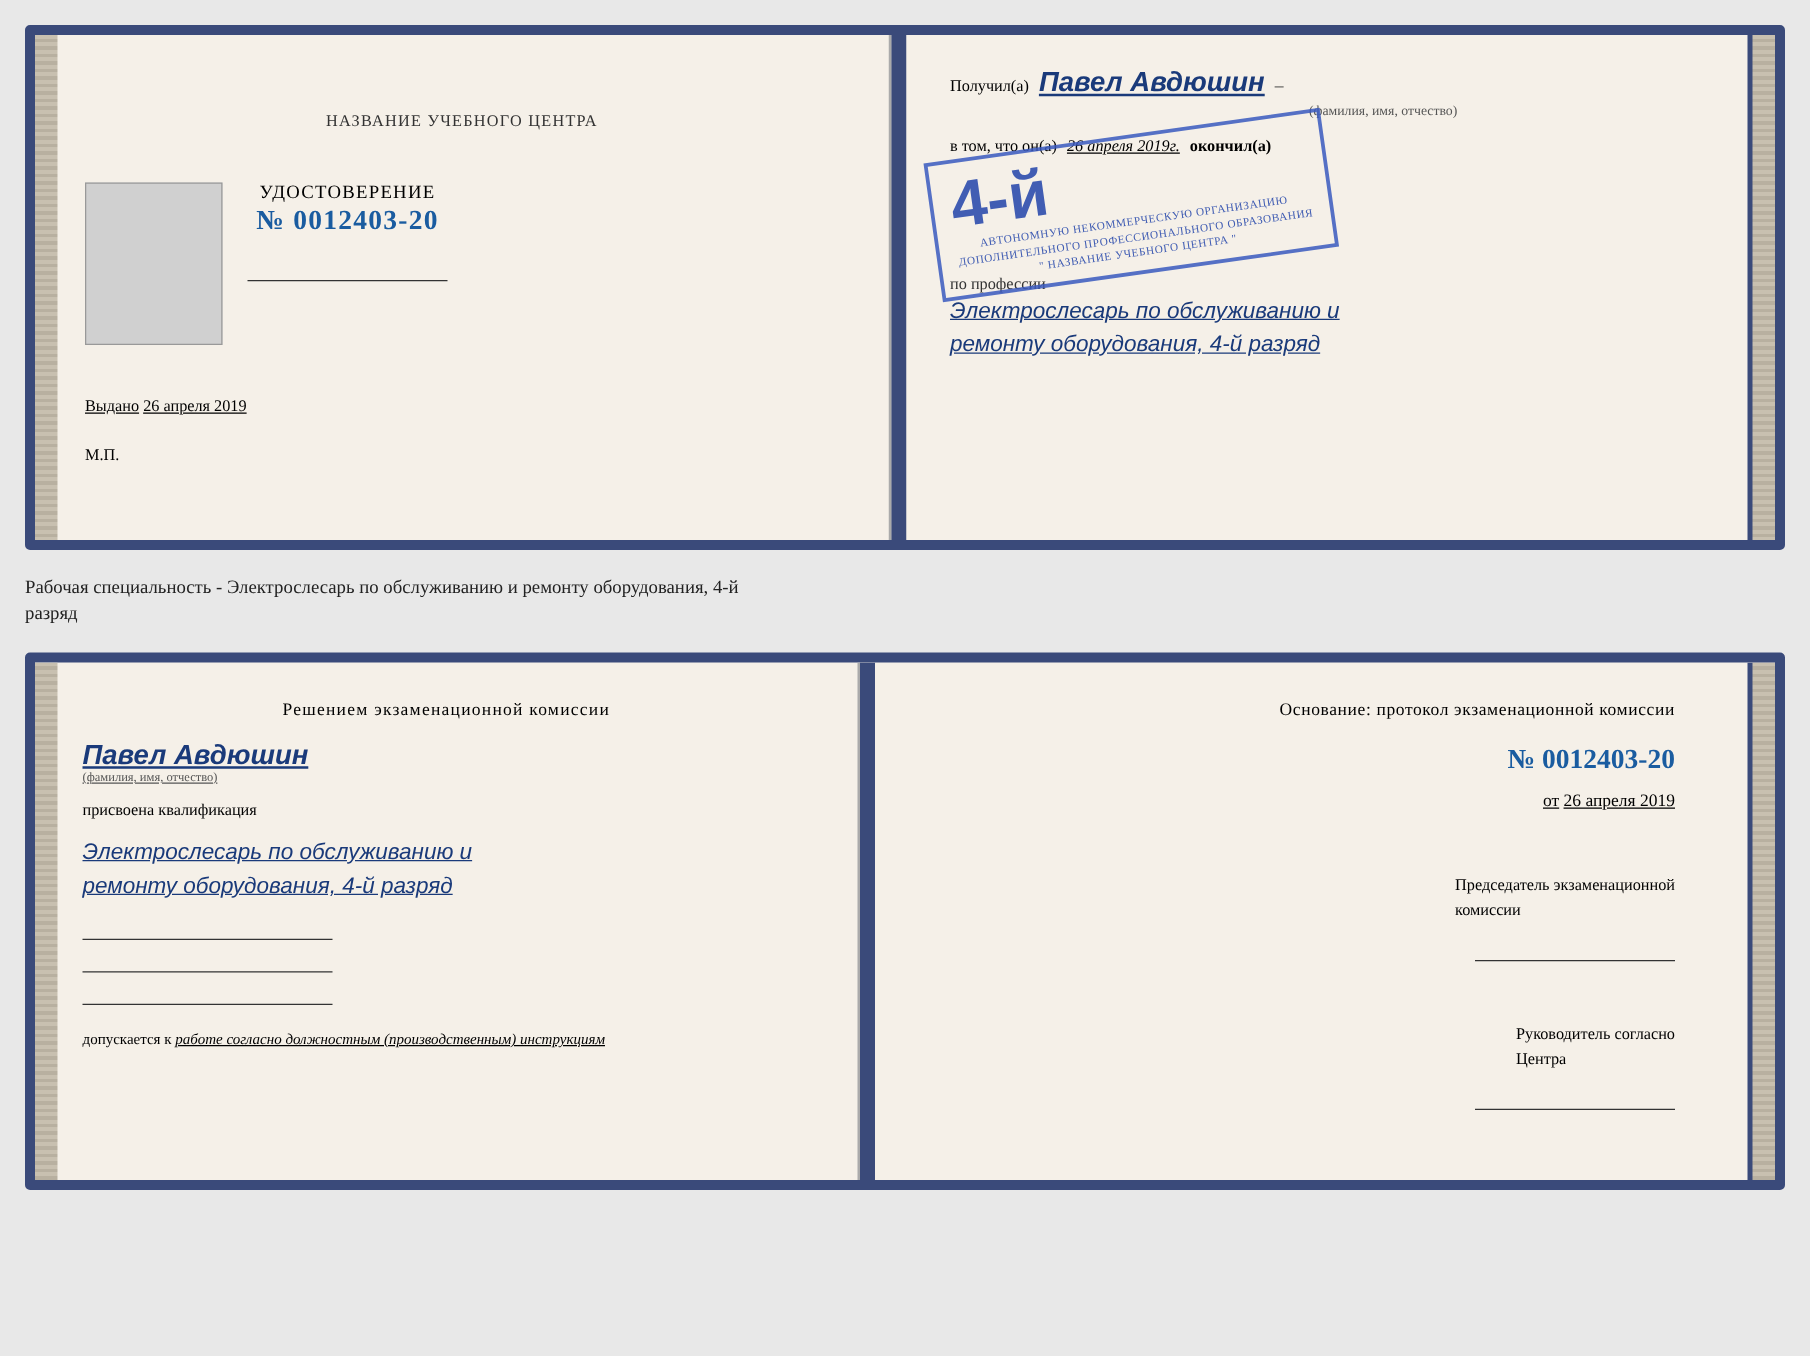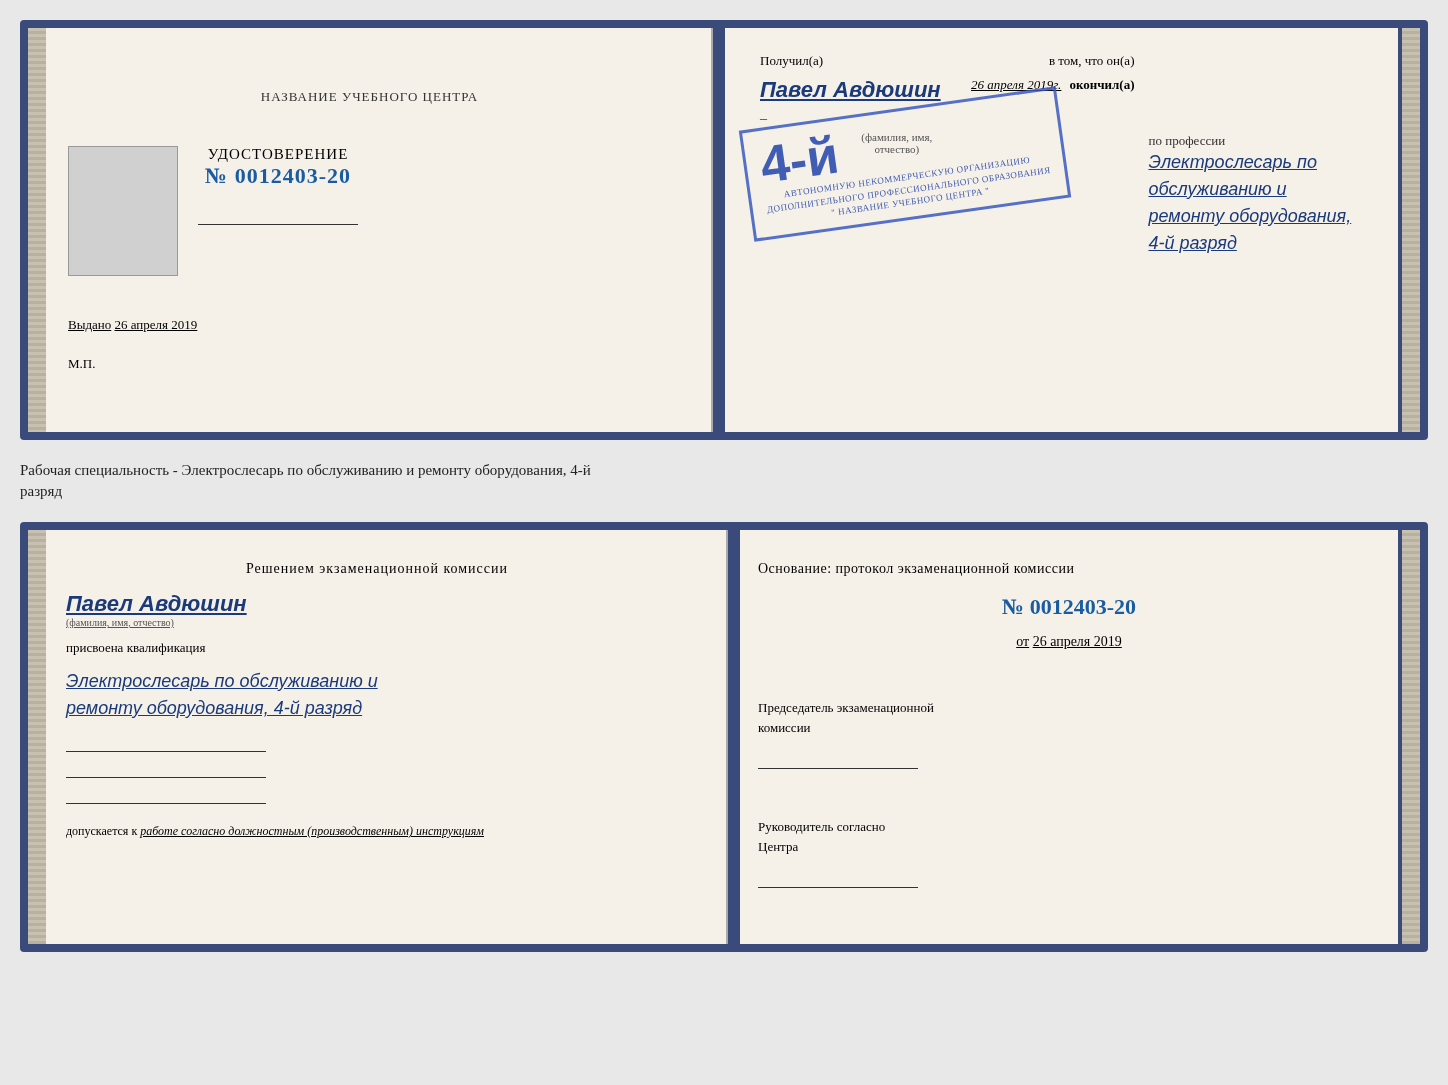--- a/index.html
+++ b/index.html
@@ -113,21 +113,21 @@
       font-size: 13px;
       margin-top: 5px;
       align-self: flex-start;
     }
 
     
     .page-right {
       flex: 1;
       padding: 25px 35px;
       display: flex;
-      flex-direction: row;
+      flex-direction: column;
       gap: 14px;
       position: relative;
     }
 
     .right-top-row {
       display: flex;
       flex-direction: column;
       gap: 4px;
     }
 
@@ -234,24 +234,25 @@
       flex: 1;
       padding: 28px 38px;
       display: flex;
       flex-direction: column;
       gap: 12px;
       border-right: 2px solid #aaa;
     }
 
     .bottom-page-right {
       flex: 1;
-      padding: 28px 18px;
+      padding: 28px 58px;
       display: flex;
       flex-direction: column;
       gap: 14px;
+      align-items: flex-end;
     }
 
     .resolution-title {
       font-size: 14px;
       letter-spacing: 1px;
       text-align: center;
       line-height: 1.5;
     }
 
     .person-name-large {
@@ -410,21 +411,21 @@
           <span style="font-size:13px;">Получил(а)</span>
           <span class="received-name">Павел Авдюшин</span>
           <span class="dash">–</span>
         </div>
         <div style="margin-left:90px;">
           <span class="received-label">(фамилия, имя, отчество)</span>
         </div>
       </div>
 
       <div class="vtom-line-container">
-        <div style="display:flex; align-items:baseline; gap:8px; flex-wrap:wrap; font-size:13px;justify-content:flex-end;">
+        <div style="display:flex; align-items:baseline; gap:8px; flex-wrap:wrap; font-size:13px;">
           <span>в том, что он(а)</span>
           <span class="vtom-date">26 апреля 2019г.</span>
           <span class="completed-text">окончил(а)</span>
         </div>
       </div>
 
       <div class="stamp-overlay">
         <div class="stamp-grade">4-й</div>
         <div class="stamp-org-lines">
           <div>АВТОНОМНУЮ НЕКОММЕРЧЕСКУЮ ОРГАНИЗАЦИЮ</div>

